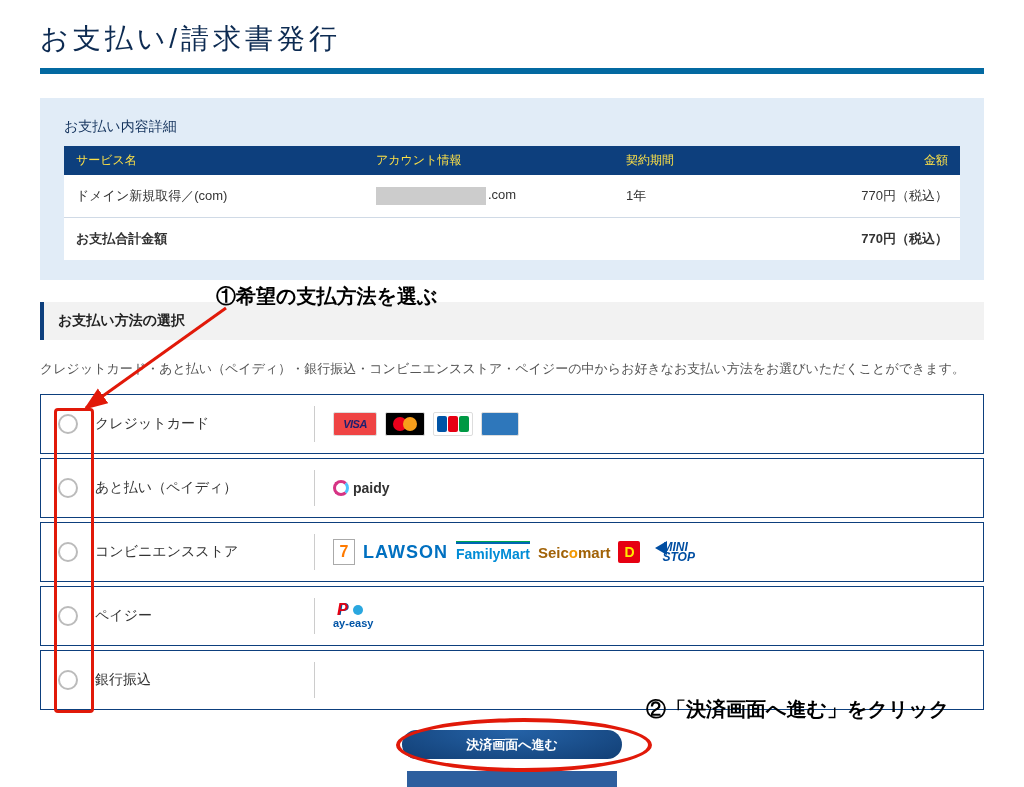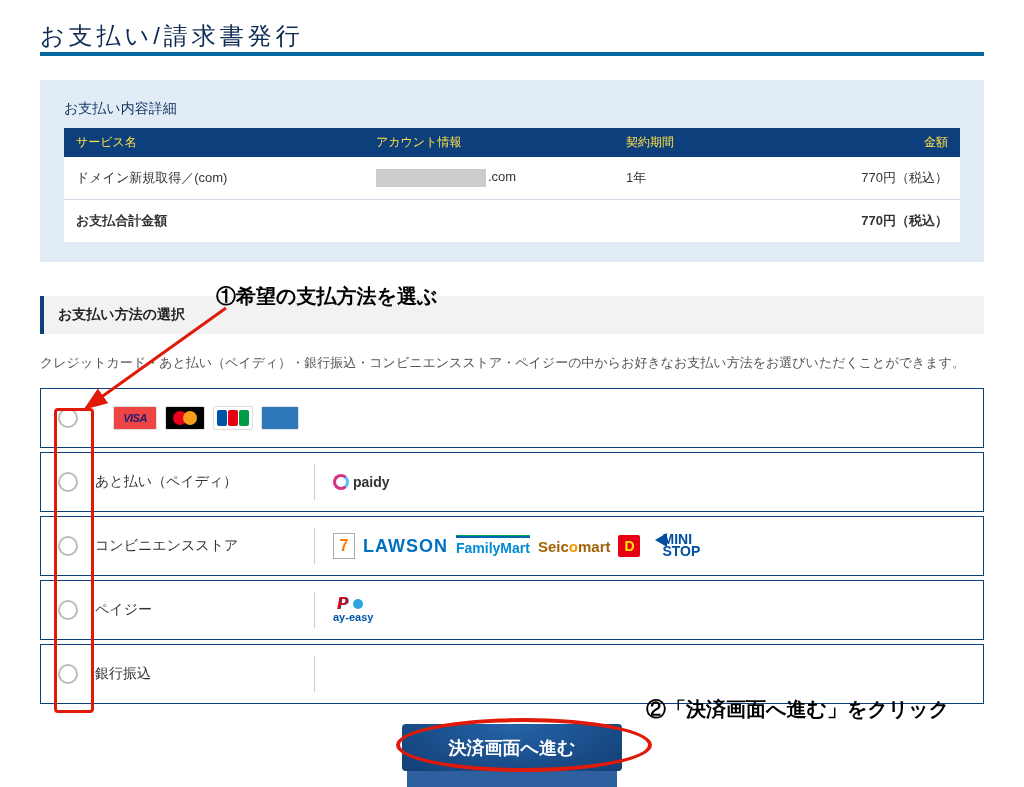--- a/index.html
+++ b/index.html
@@ -9,31 +9,32 @@
     width: 1024px;
     height: 787px;
     overflow: hidden;
     position: relative;
     color: #333;
   }
   .page {
     padding: 20px 40px 0 40px;
   }
   h1 {
-    font-size: 24px;
+    font-size: 28px;
     font-weight: 400;
     color: #0d2b52;
     letter-spacing: 4px;
-    border-bottom: 4px solid #0369a1;
+    padding-bottom: 10px;
+    border-bottom: 6px solid #0369a1;
     margin-bottom: 24px;
   }
   .details-box {
     background: #e1ecf7;
     padding: 20px 24px;
-    margin-bottom: 34px;
+    margin-bottom: 22px;
   }
   .details-title {
     font-size: 14px;
     color: #13325c;
     margin-bottom: 10px;
   }
   .tbl-head {
     background: #0d3f7d;
     color: #fde047;
     display: flex;
@@ -142,43 +143,43 @@
   .paidy { font-weight:700; font-size:14px; color:#333; }
   .paidy .ring { display:inline-block; width:16px; height:16px; border:3px solid #d63384; border-radius:50%; vertical-align:-3px; margin-right:4px; border-right-color:#4cc3ff;}
 
   .seven { display:inline-flex; align-items:center; justify-content:center; width:22px; height:26px; background:#fff; border:1px solid #aaa; font-weight:900; font-size:16px; color:#ff7a00; }
   .lawson { font-weight:900; letter-spacing:1px; font-size:18px; color:#0070c0; }
   .familymart { font-family: sans-serif; font-weight:700; font-size:14px; color:#008cd6; position:relative; padding-top:3px;}
   .familymart::before { content:""; position:absolute; top:-2px; left:0; right:0; height:3px; background:linear-gradient(#00a651 50%, #0066b3 50%);}
   .seico { font-weight:800; font-size:15px;}
   .seico .o{color:#f39800;} .seico .rest{color:#a16207;}
   .daily { width:22px; height:22px; background:#e60012; display:inline-flex; align-items:center; justify-content:center; color:#ffea00; font-weight:900; font-size:14px; border-radius:2px;}
-  .ministop { font-size:14px; font-weight:900; color:#004ea2; line-height:0.85; position:relative; padding-left:14px;}
+  .ministop { font-size:12px; font-weight:900; color:#004ea2; line-height:0.85; position:relative; padding-left:14px;font-style:italic;}
   .ministop::before{content:""; position:absolute; left:0; top:-1px; width:0; height:0; border:7px solid transparent; border-right:12px solid #004ea2;}
 
   .payeasy { font-size:11px; font-weight:700; color:#0054a6; position:relative; padding-top:14px;}
   .payeasy::before { content:"P"; position:absolute; top:-2px; left:4px; font-size:16px; font-style:italic; color:#e60012; text-shadow:1px 0 #0054a6;}
   .payeasy .ball{ position:absolute; top:2px; left:20px; width:10px; height:10px; border-radius:50%; background:#2aa7df;}
 
   .submit-wrap {
     display: flex;
     justify-content: center;
     margin-top: 20px;
     position: relative;
   }
   .submit-btn {
     background: #1a5294;
     background: radial-gradient(ellipse at center top, #2563a8 0%, #123f75 100%);
     color: #fff;
     border: none;
-    font-size: 18px;
+    font-size: 13px;
     font-weight: 600;
     width: 220px;
-    height: 47px;
-    border-radius: 4px;
+    height: 29px;
+    border-radius: 16px;
     cursor: pointer;
   }
   .submit-bg {
     position: absolute;
     background:#2e5f9e;
     width: 210px; height:36px;
     top:41px; left:50%; transform:translateX(-50%);
     z-index:-1;
   }
 
@@ -245,20 +246,23 @@
   <div class="section-bar">
     <span>お支払い方法の選択</span>
   </div>
   <p class="section-desc">クレジットカード・あと払い（ペイディ）・銀行振込・コンビニエンスストア・ペイジーの中からお好きなお支払い方法をお選びいただくことができます。</p>
 
   <div class="pay-list">
 
     <div class="pay-option">
       <div class="pay-radio-wrap">
           <div class="pay-radio"></div>
+        </div>
+      <div class="pay-label-wrap">
+          <span>クレジットカード</span>
         </div>
       <div class="pay-logos">
         <span class="logo-chip visa">VISA</span>
         <span class="logo-chip mc"></span>
         <span class="logo-chip jcb">
             <span class="b"></span>
             <span class="r"></span>
             <span class="g"></span>
           </span>
         <span class="logo-chip amex"></span>

